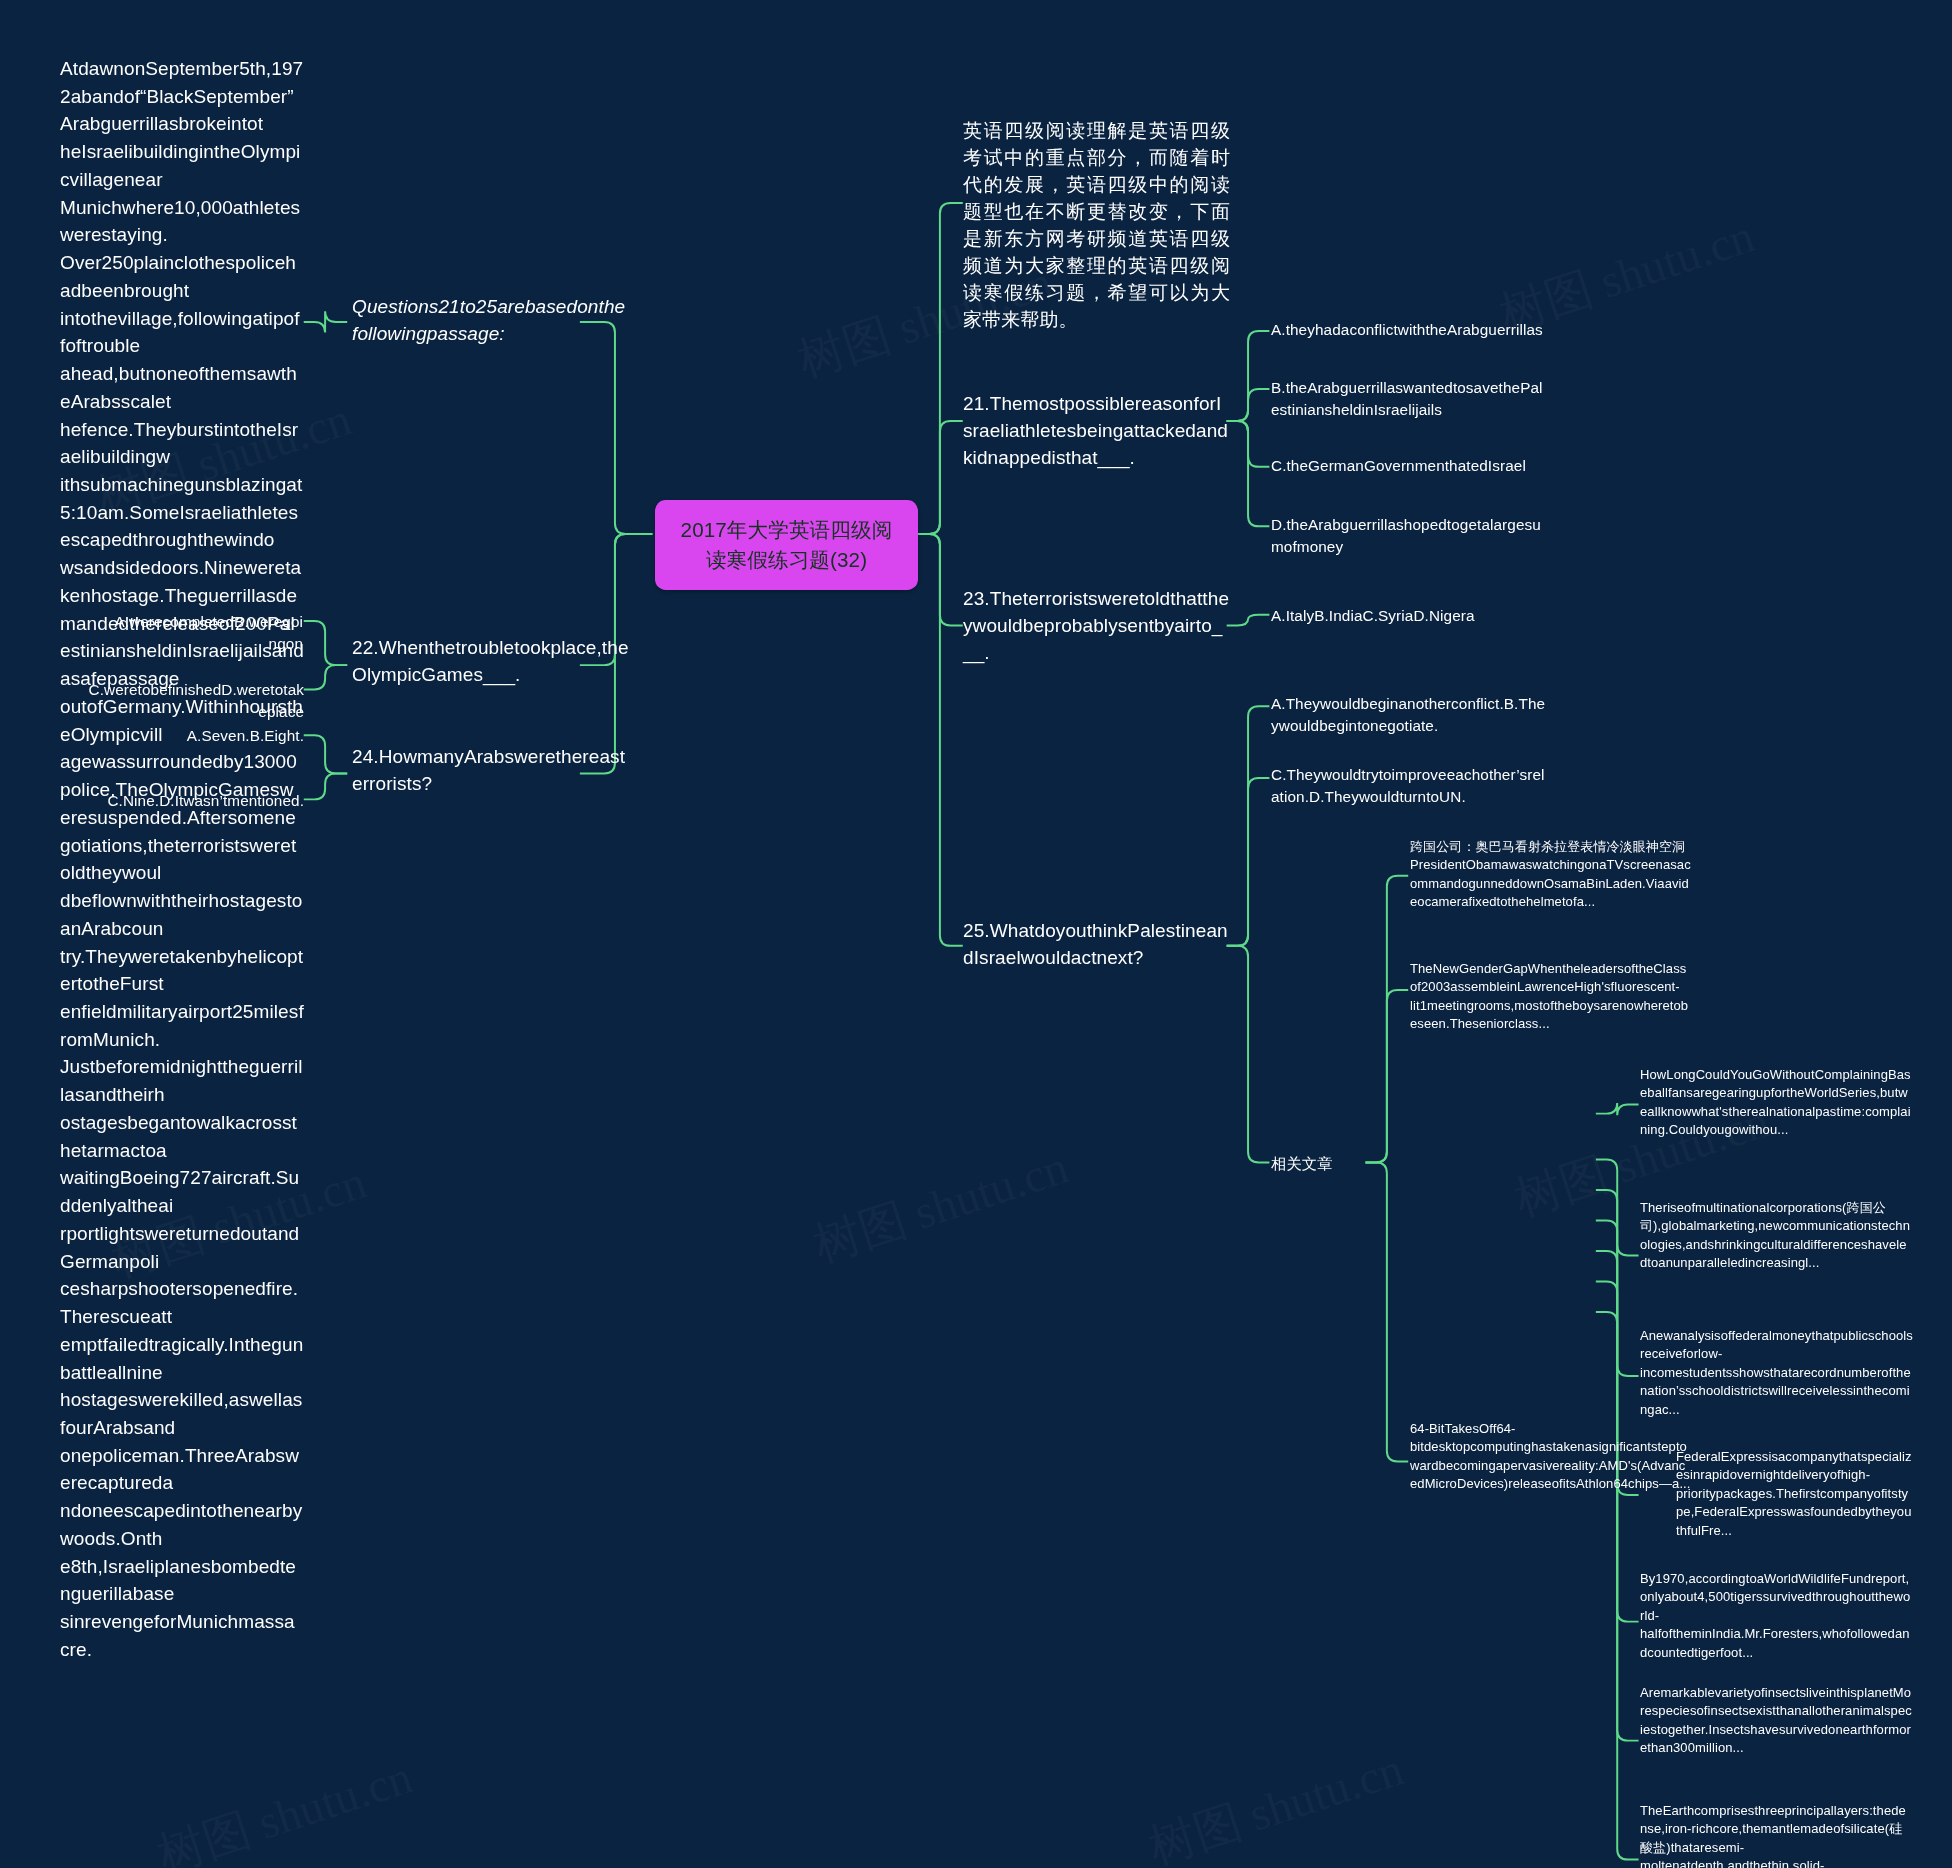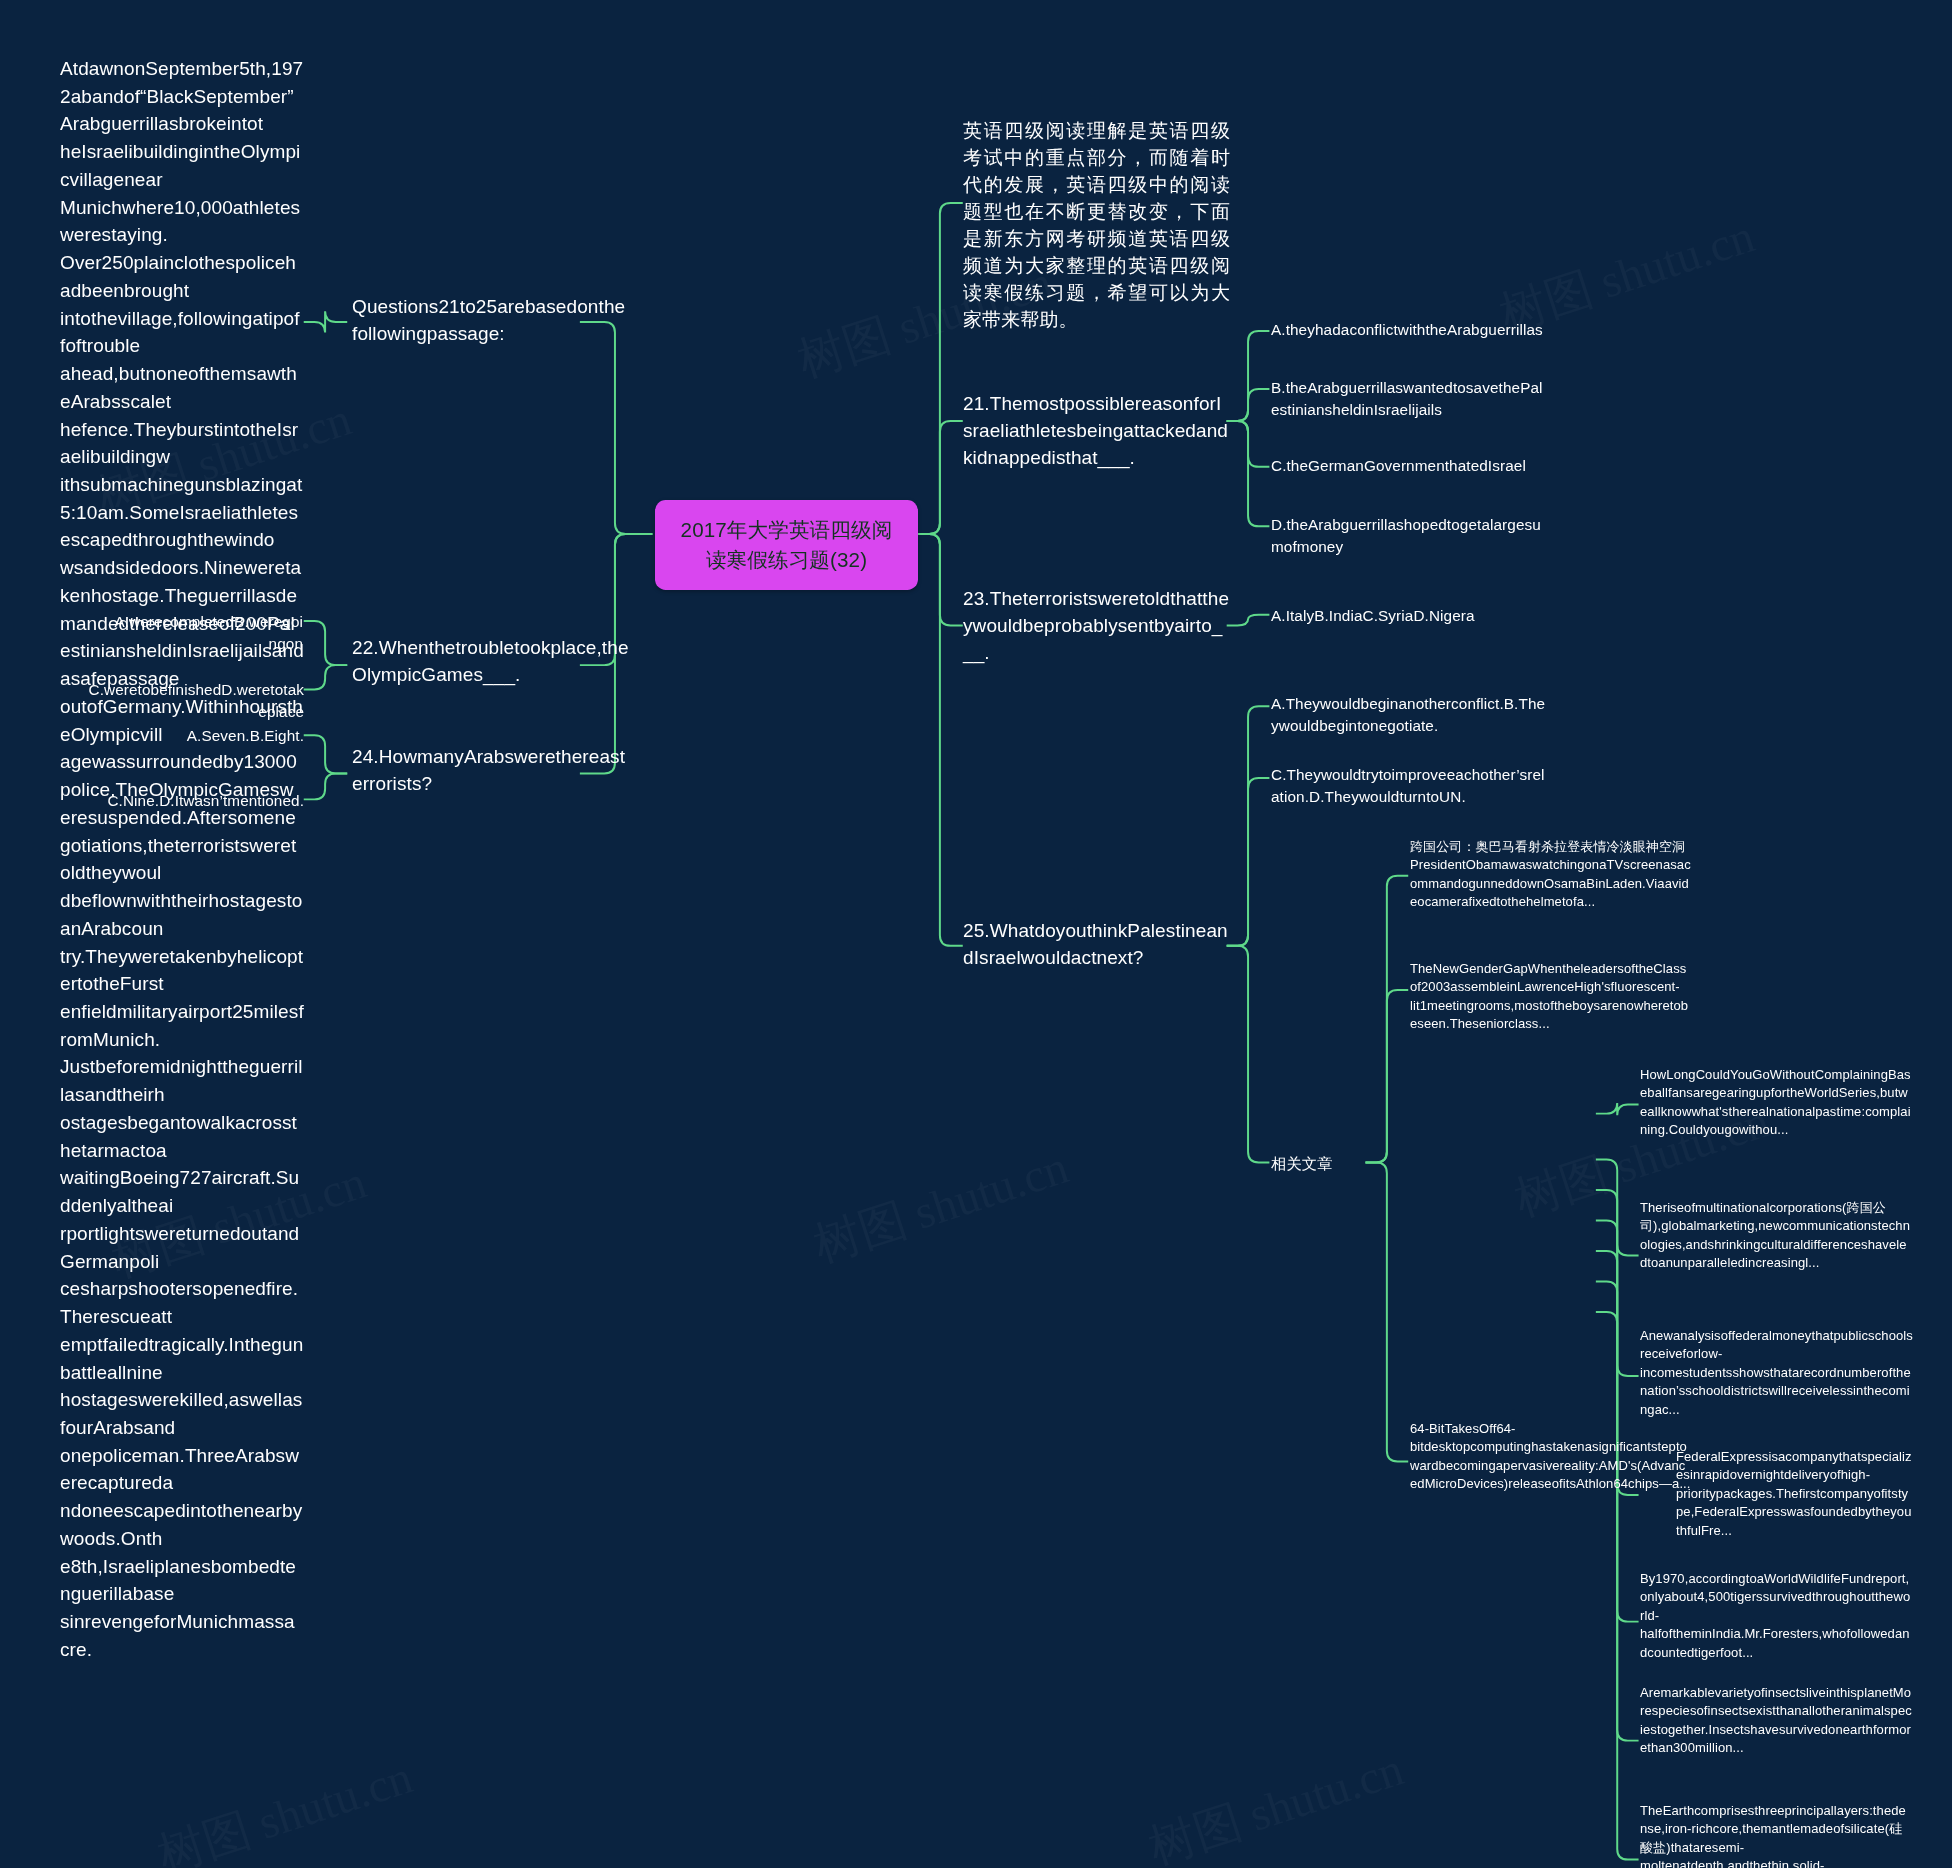--- a/index.html
+++ b/index.html
@@ -121,21 +121,21 @@
   <path d="M2092,1600 L2106,1600 Q2120,1600 2120,1614 L2120,1946 Q2120,1960 2134,1960 L2148,1960"></path>
   <path d="M2092,1640 L2106,1640 Q2120,1640 2120,1654 L2120,2112 Q2120,2126 2134,2126 L2148,2126"></path>
   <path d="M2092,1680 L2106,1680 Q2120,1680 2120,1694 L2120,2268 Q2120,2282 2134,2282 L2148,2282"></path>
   <path d="M2092,1720 L2106,1720 Q2120,1720 2120,1734 L2120,2424 Q2120,2438 2134,2438 L2148,2438"></path>
 </svg>
 
 <div class="node root" style="left:655px; top:500px; width:263px;">
   <span class="txt">2017年大学英语四级阅读寒假练习题(32)</span>
 </div>
 
-<div class="node lvl1" style="left:352px; top:294px; width:275px;">
+<div class="node lvl1" style="left:352px; top:294px; width:275px;font-style:italic;">
   <span class="txt">Questions21to25arebasedonthefollowingpassage:</span>
 </div>
 
 <div class="node passage" style="left:60px; top:55px; width:244px;">
   <span class="txt">AtdawnonSeptember5th,1972abandof“BlackSeptember”Arabguerrillasbrokeintot heIsraelibuildingintheOlympicvillagenear Munichwhere10,000athleteswerestaying. Over250plainclothespolicehadbeenbrought intothevillage,followingatipoffoftrouble ahead,butnoneofthemsawtheArabsscalet hefence.TheyburstintotheIsraelibuildingw ithsubmachinegunsblazingat5:10am.SomeIsraeliathletesescapedthroughthewindo wsandsidedoors.Nineweretakenhostage.Theguerrillasdemandedthereleaseof200Pal estiniansheldinIsraelijailsandasafepassage outofGermany.WithinhourstheOlympicvill agewassurroundedby13000police.TheOlympicGamesweresuspended.Aftersomene gotiations,theterroristsweretoldtheywoul dbeflownwiththeirhostagestoanArabcoun try.TheyweretakenbyhelicoptertotheFurst enfieldmilitaryairport25milesfromMunich. Justbeforemidnighttheguerrillasandtheirh ostagesbegantowalkacrossthetarmactoa waitingBoeing727aircraft.Suddenlyaltheai rportlightswereturnedoutandGermanpoli cesharpshootersopenedfire.Therescueatt emptfailedtragically.Inthegunbattleallnine hostageswerekilled,aswellasfourArabsand onepoliceman.ThreeArabswerecaptureda ndoneescapedintothenearbywoods.Onth e8th,Israeliplanesbombedtenguerillabase sinrevengeforMunichmassacre.</span>
 </div>
 
 <div class="node lvl1" style="left:352px; top:635px; width:281px;">
   <span class="txt">22.Whenthetroubletookplace,theOlympicGames___.</span>
 </div>

